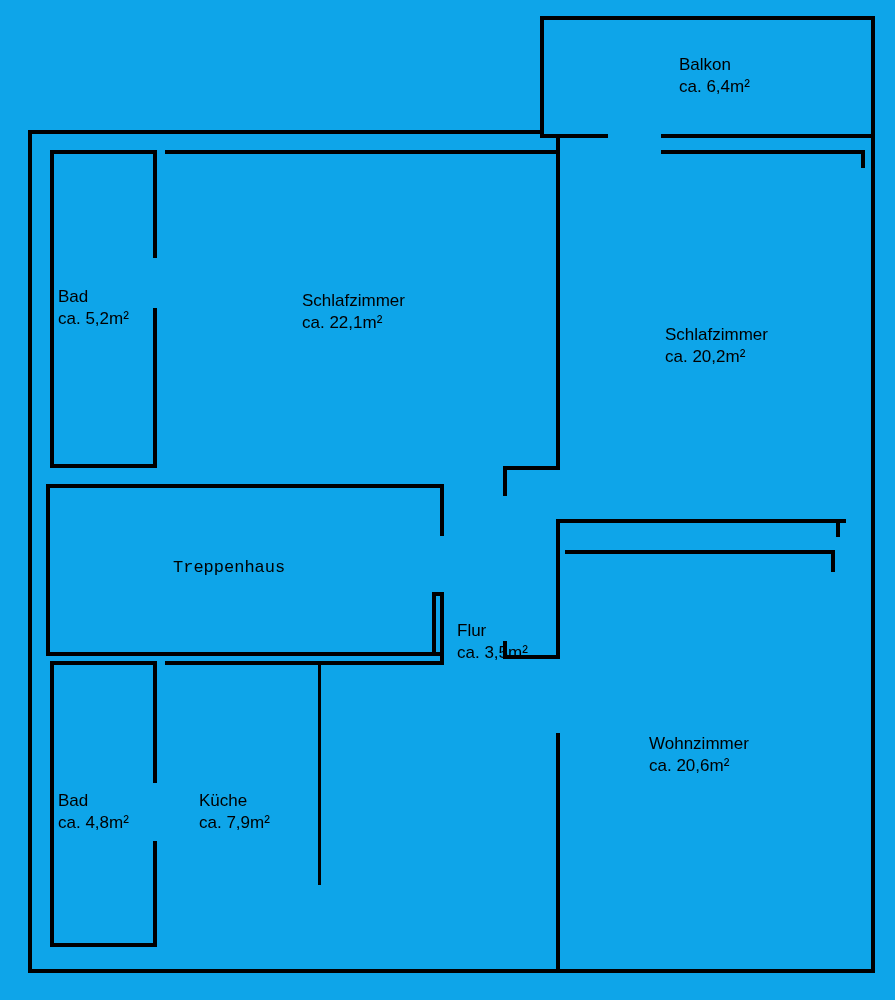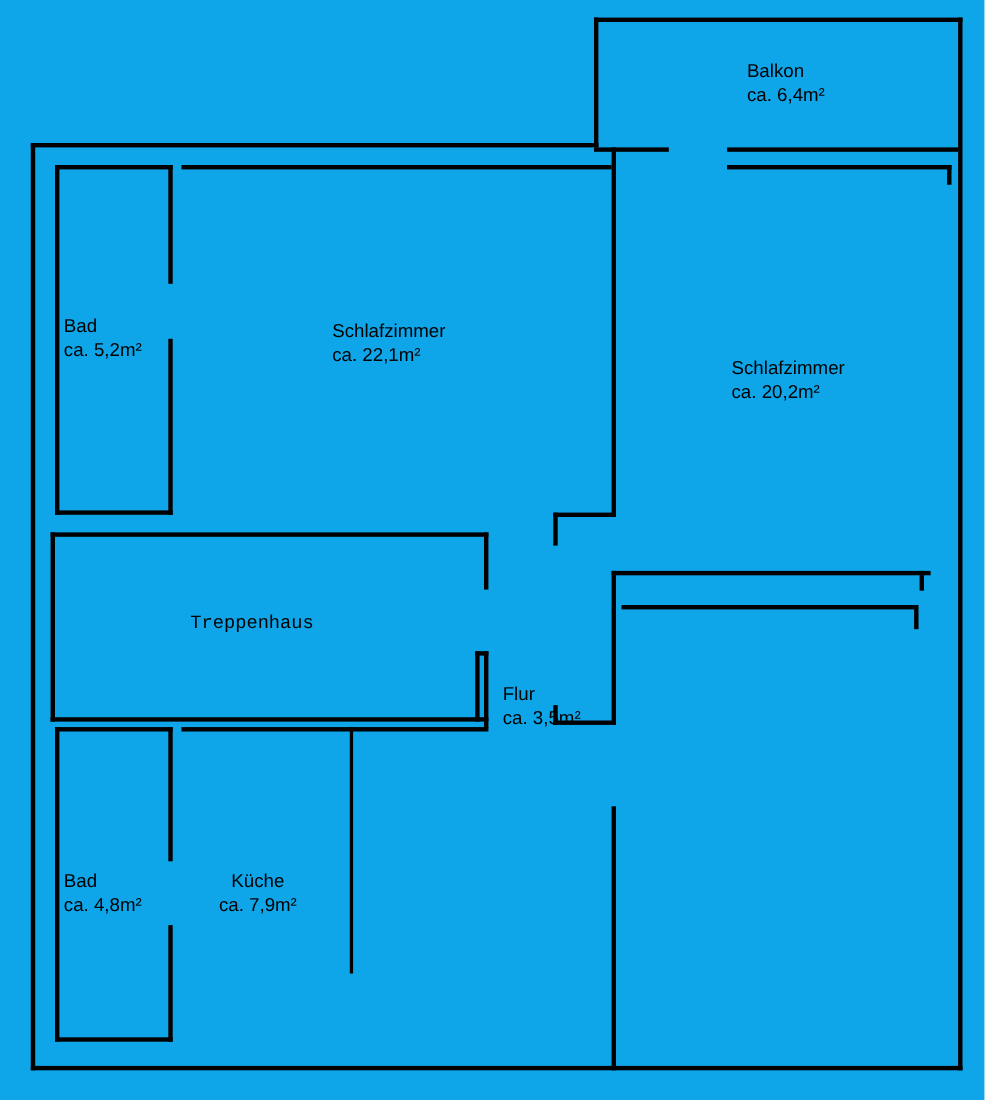--- a/index.html
+++ b/index.html
@@ -121,25 +121,29 @@
 
   <div class="label left" style="left:173px; top:557px;font-family:Liberation Mono, monospace;">
     <span class="ln">Treppenhaus</span>
   </div>
 
   <div class="label left" style="left:457px; top:580px;margin-top:40px;">
     <span class="ln">Flur</span>
     <span class="ln">ca. 3,5m²</span>
   </div>
 
+  <div class="label left" style="left:649px; top:733px;">
+    <span class="ln">Wohnzimmer</span>
+    <span class="ln">ca. 20,6m²</span>
+  </div>
 
   <div class="label left" style="left:58px; top:790px;">
     <span class="ln">Bad</span>
     <span class="ln">ca. 4,8m²</span>
   </div>
 
-  <div class="label left" style="left:199px; top:790px;text-align:center;">
+  <div class="label left" style="left:199px; top:790px;">
     <span class="ln">Küche</span>
     <span class="ln">ca. 7,9m²</span>
   </div>
 
 
 </div>
 
 </body></html>

